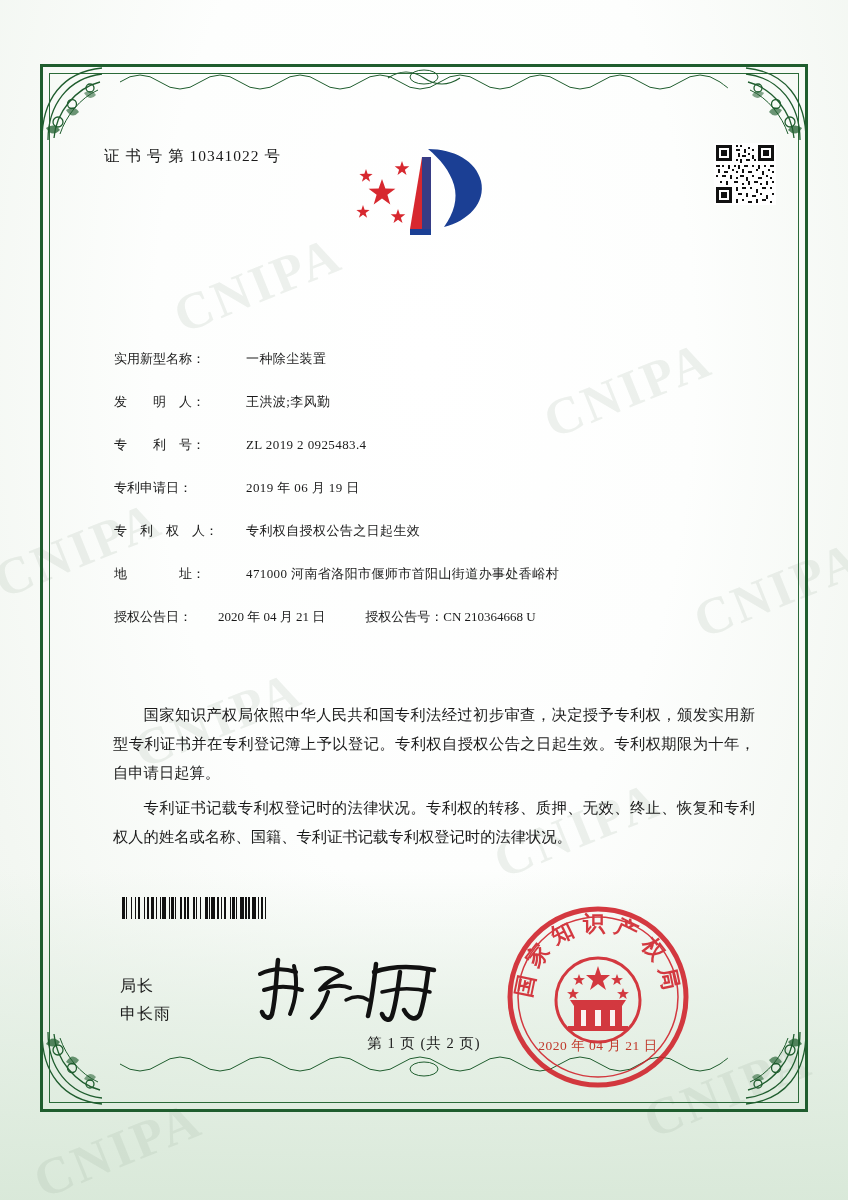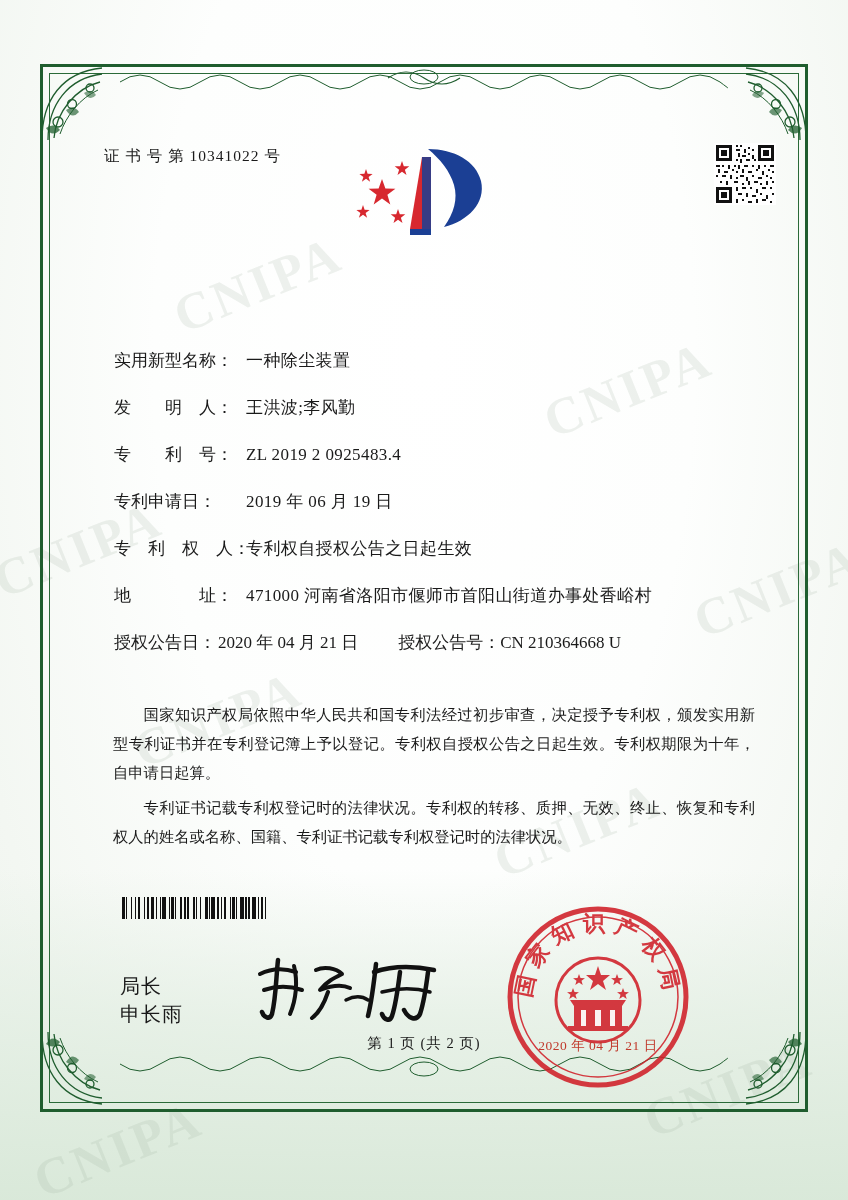--- a/index.html
+++ b/index.html
@@ -126,21 +126,21 @@
     font-family: "Liberation Serif", "DejaVu Serif", serif;
     color: #111;
   }
 
   
   .fields {
     position: absolute;
     left: 114px;
     top: 352px;
     width: 640px;
-    font-size: 17px;
+    font-size: 13px;
     line-height: 1;
   }
   .field-row {
     display: flex;
     align-items: baseline;
     margin-bottom: 30px;
   }
   .field-label {
     width: 104px;
     flex: 0 0 104px;
@@ -187,21 +187,21 @@
     display: block;
     background: #111;
     height: 100%;
   }
 
   
   .sig-label {
     position: absolute;
     left: 120px;
     top: 972px;
-    font-size: 20px;
+    font-size: 16px;
     line-height: 28px;
     letter-spacing: 1px;
   }
   .sig-hand {
     position: absolute;
     left: 250px;
     top: 952px;
     width: 210px;
     height: 72px;
   }

